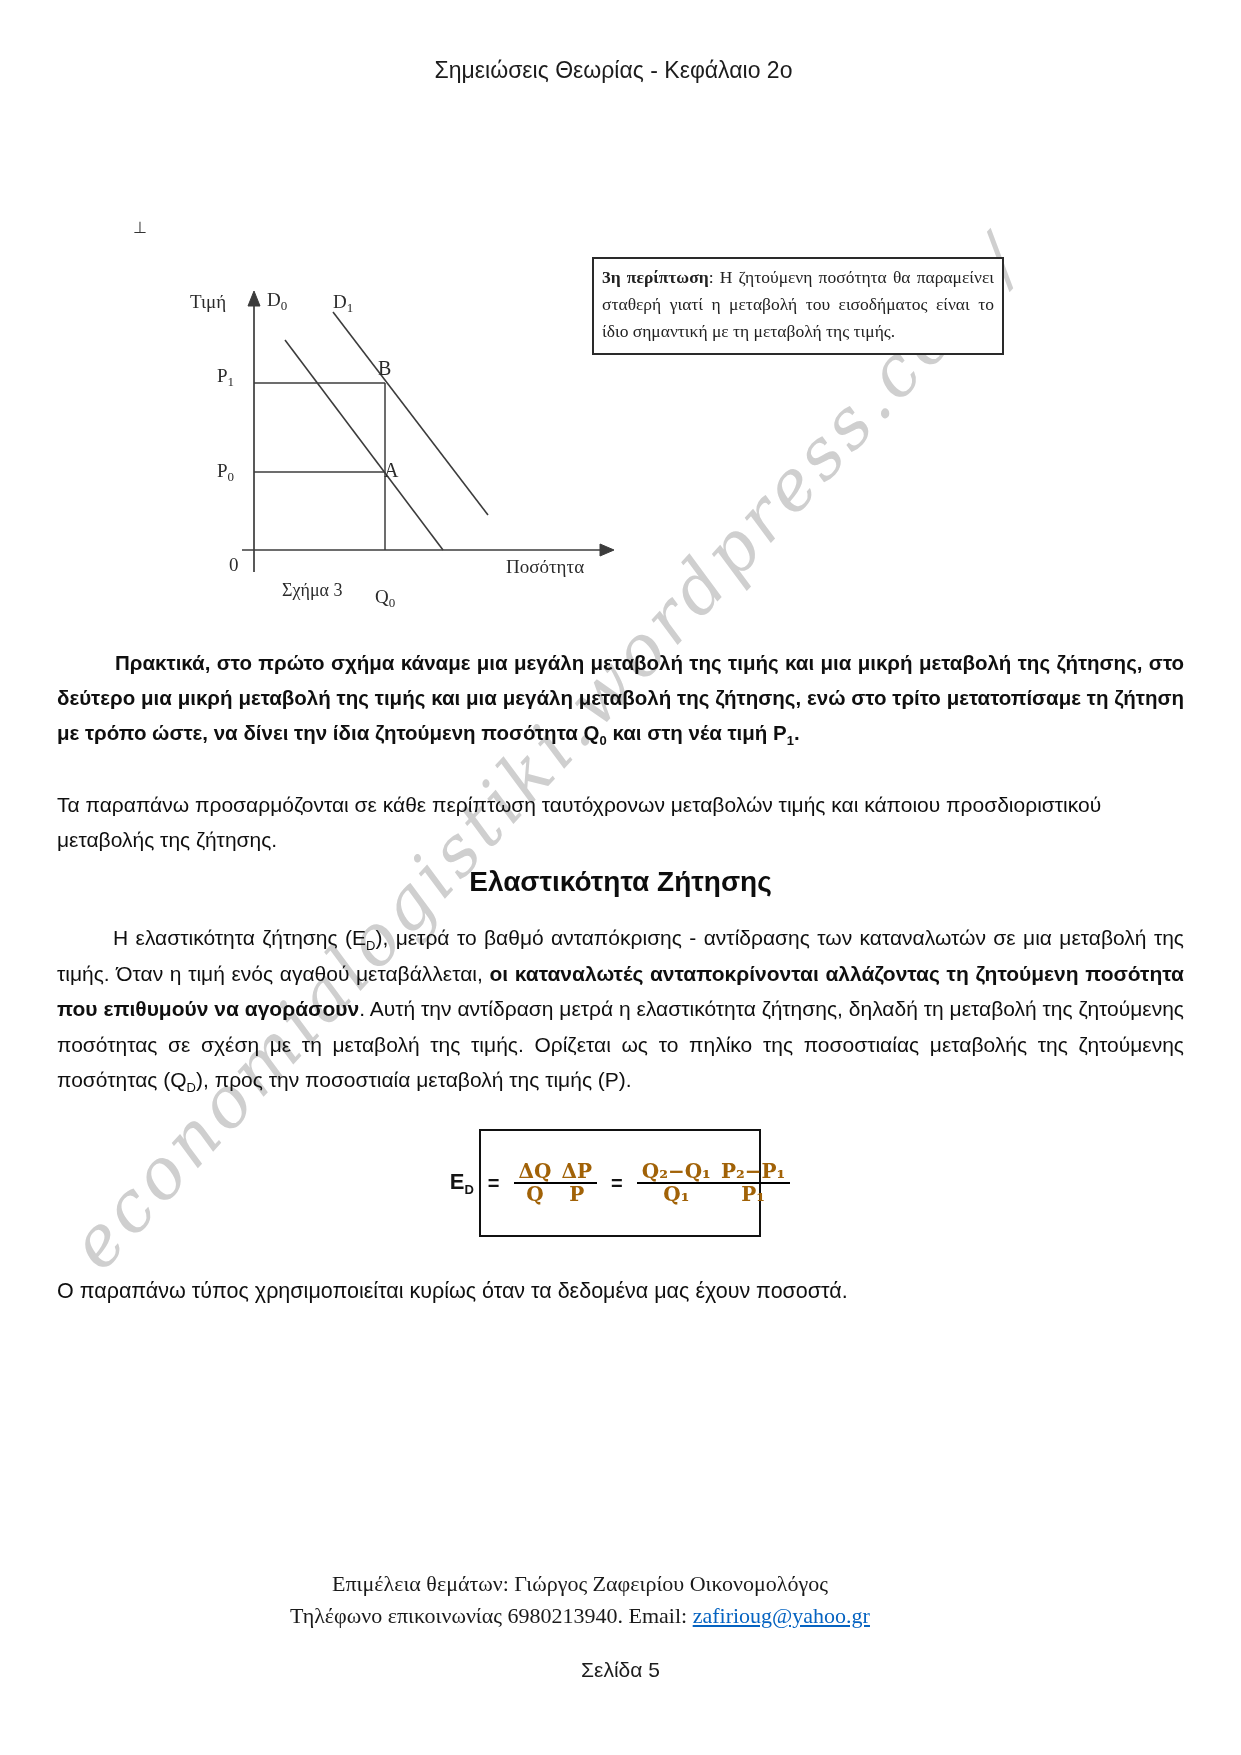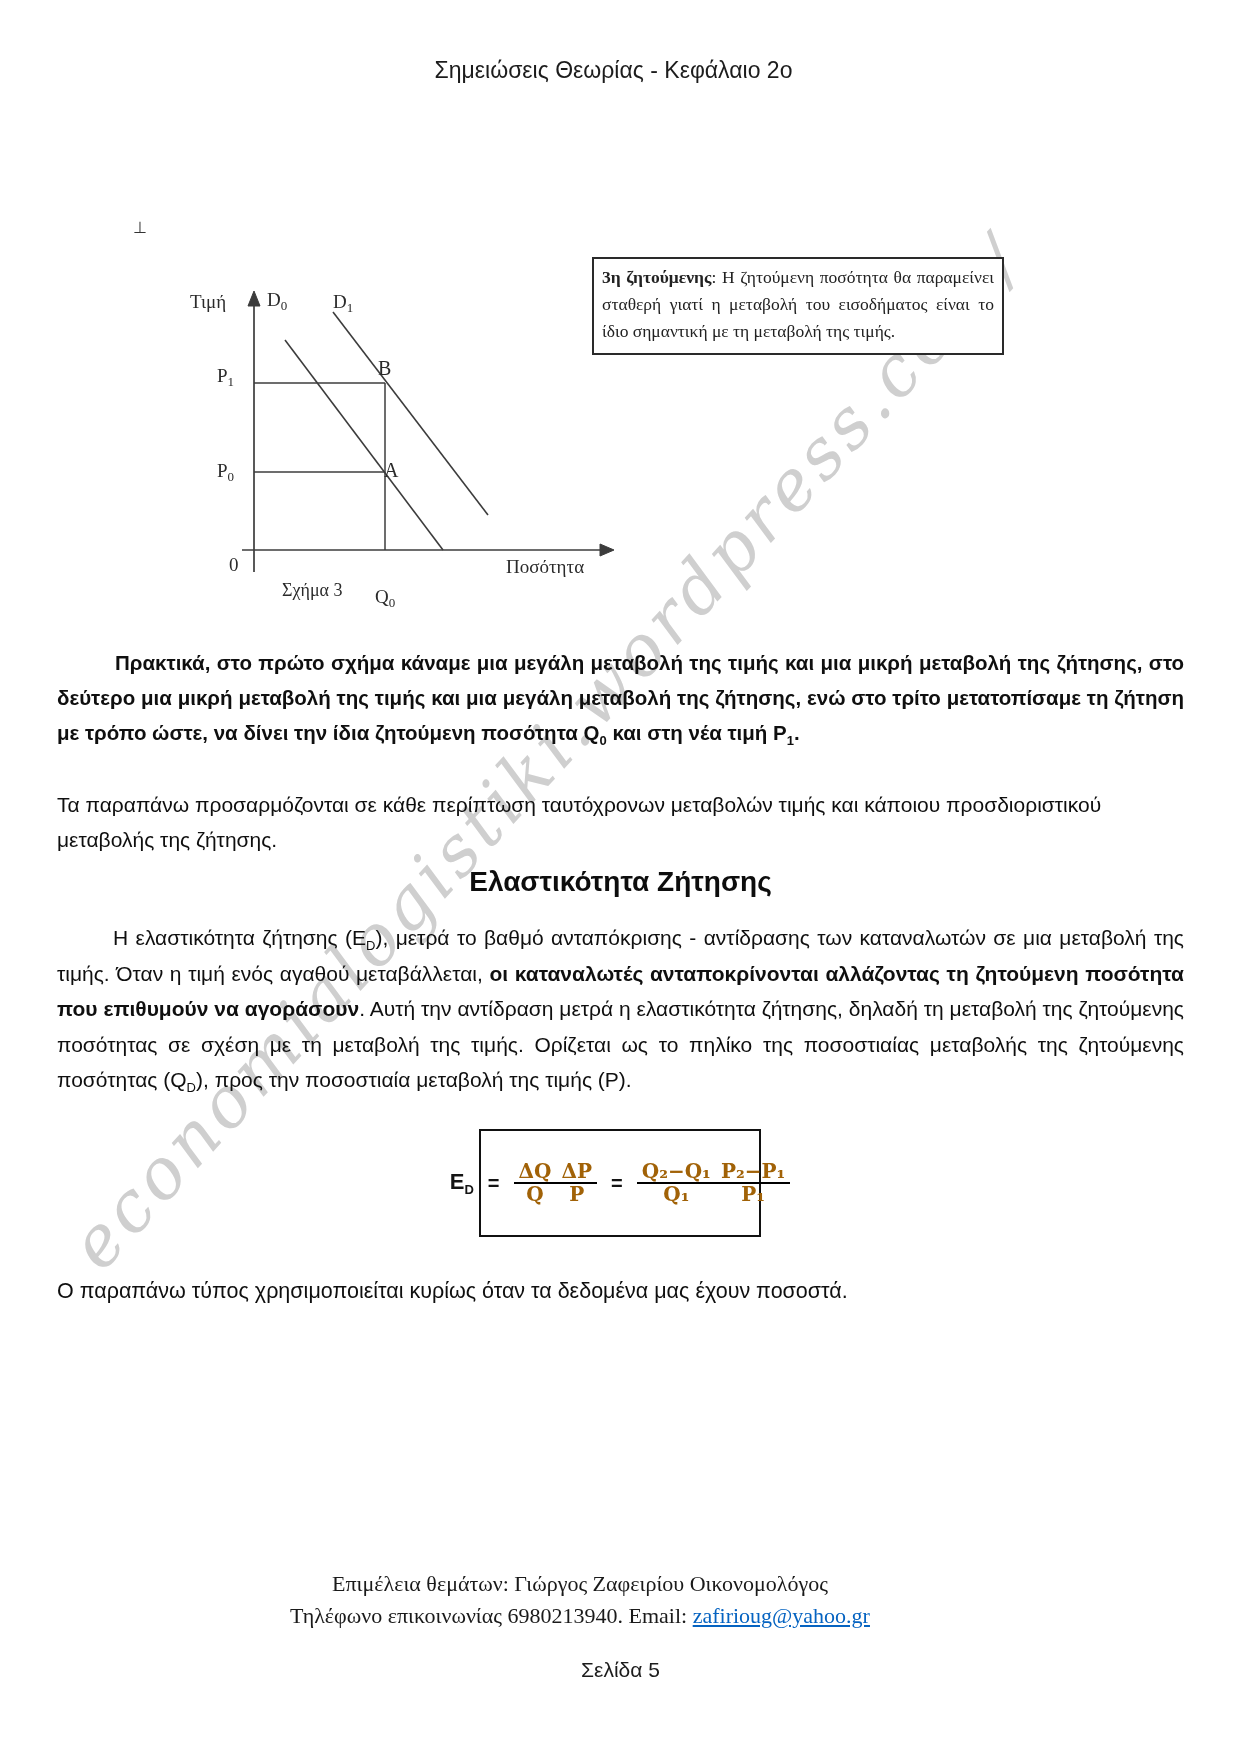--- a/index.html
+++ b/index.html
@@ -80,21 +80,21 @@
   <div class="abs z figlabel" style="left:217px;top:365px;"><span>P</span><span class="sb">1</span></div>
   <div class="abs z figlabel" style="left:217px;top:460px;"><span>P</span><span class="sb">0</span></div>
   <div class="abs z figlabel" style="left:378px;top:357px;font-size:20px;">B</div>
   <div class="abs z figlabel" style="left:384px;top:459px;font-size:20px;">A</div>
   <div class="abs z figlabel" style="left:229px;top:554px;">0</div>
   <div class="abs z figlabel" style="left:375px;top:586px;"><span>Q</span><span class="sb">0</span></div>
   <div class="abs z figlabel" style="left:506px;top:556px;">Ποσότητα</div>
   <div class="abs z figlabel" style="left:282px;top:580px;font-size:18px;">Σχήμα 3</div>
 
   <div class="abs z note-box">
-    <b>3η ζητούμενης</b><span>: Η ζητούμενη ποσότητα θα παραμείνει σταθερή γιατί η μεταβολή του εισοδήματος είναι το ίδιο σημαντική με τη μεταβολή της τιμής.</span>
+    <b>3η περίπτωση</b><span>: Η ζητούμενη ποσότητα θα παραμείνει σταθερή γιατί η μεταβολή του εισοδήματος είναι το ίδιο σημαντική με τη μεταβολή της τιμής.</span>
   </div>
 
   <div class="abs z para p-practical">
     <span>Πρακτικά, στο πρώτο σχήμα κάναμε μια μεγάλη μεταβολή της τιμής και μια μικρή μεταβολή της ζήτησης, στο δεύτερο μια μικρή μεταβολή της τιμής και μια μεγάλη μεταβολή της ζήτησης, ενώ στο τρίτο μετατοπίσαμε τη ζήτηση με τρόπο ώστε, να δίνει την ίδια ζητούμενη ποσότητα Q</span><sub class="tsub">0</sub><span> και στη νέα τιμή P</span><sub class="tsub">1</sub><span>.</span>
   </div>
 
   <div class="abs z para p-adapt">Τα παραπάνω προσαρμόζονται σε κάθε περίπτωση ταυτόχρονων μεταβολών τιμής και κάποιου προσδιοριστικού μεταβολής της ζήτησης.</div>
 
   <div class="abs z section-heading">Ελαστικότητα Ζήτησης</div>
 

